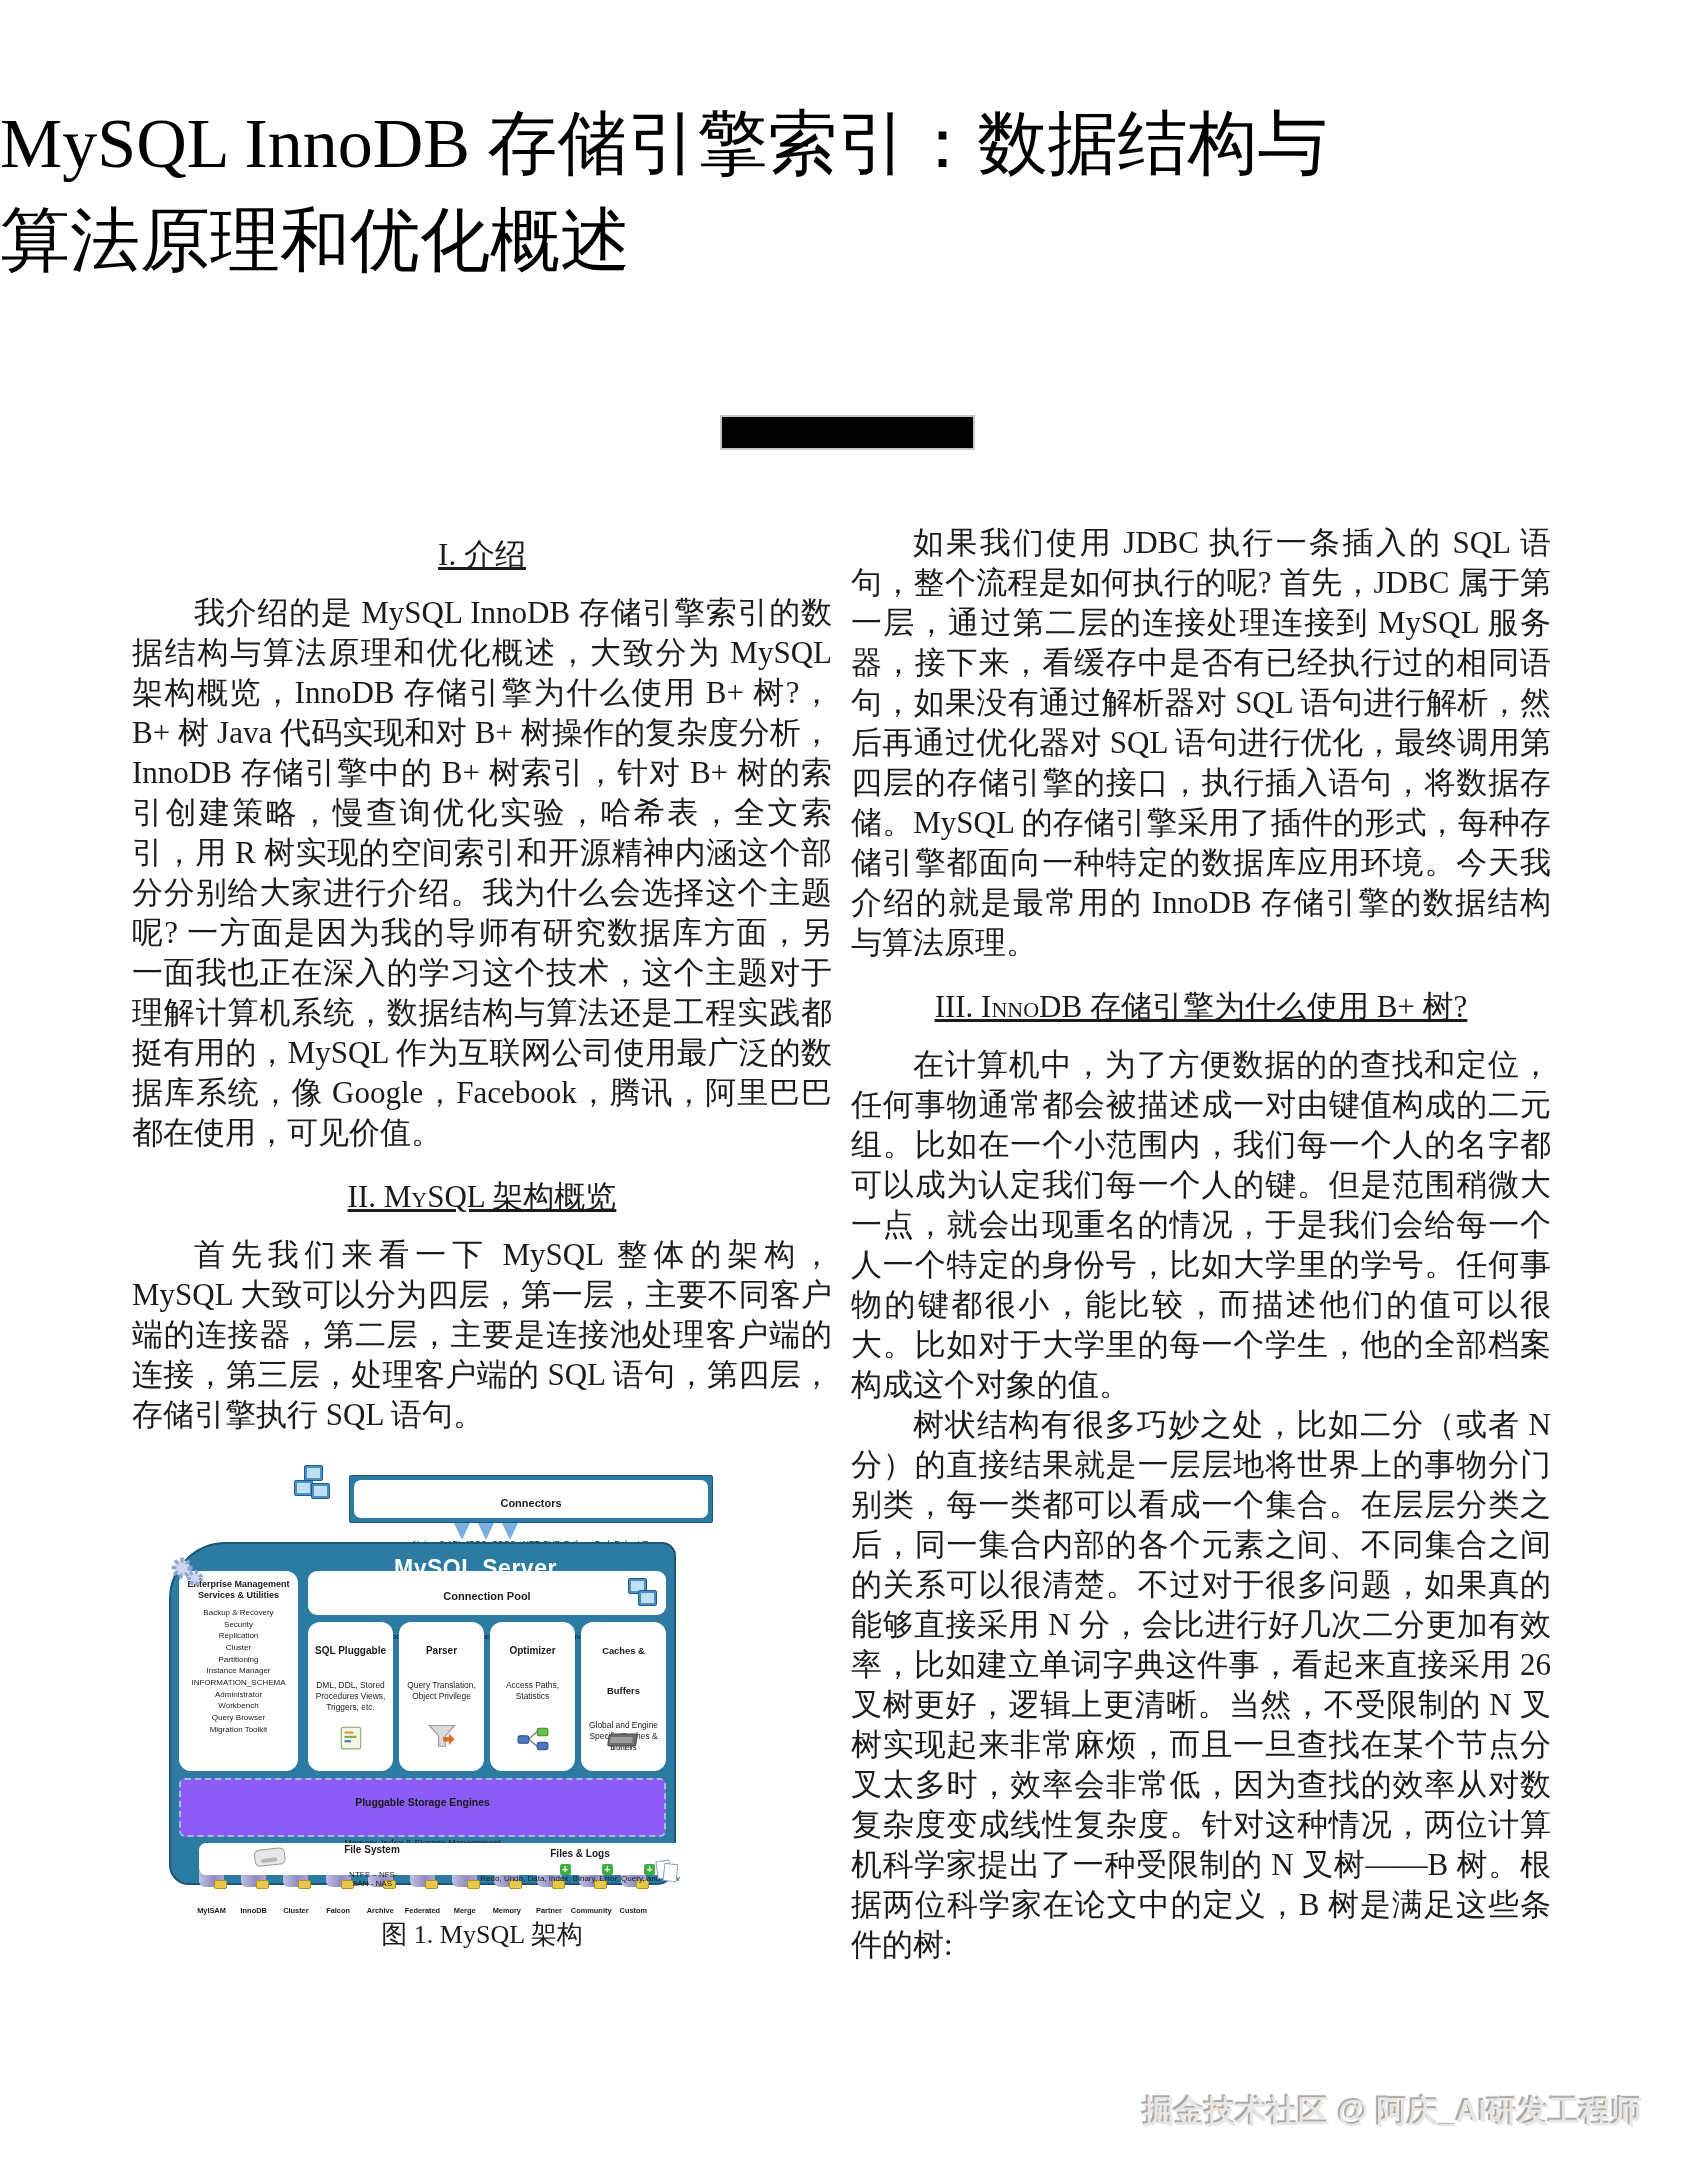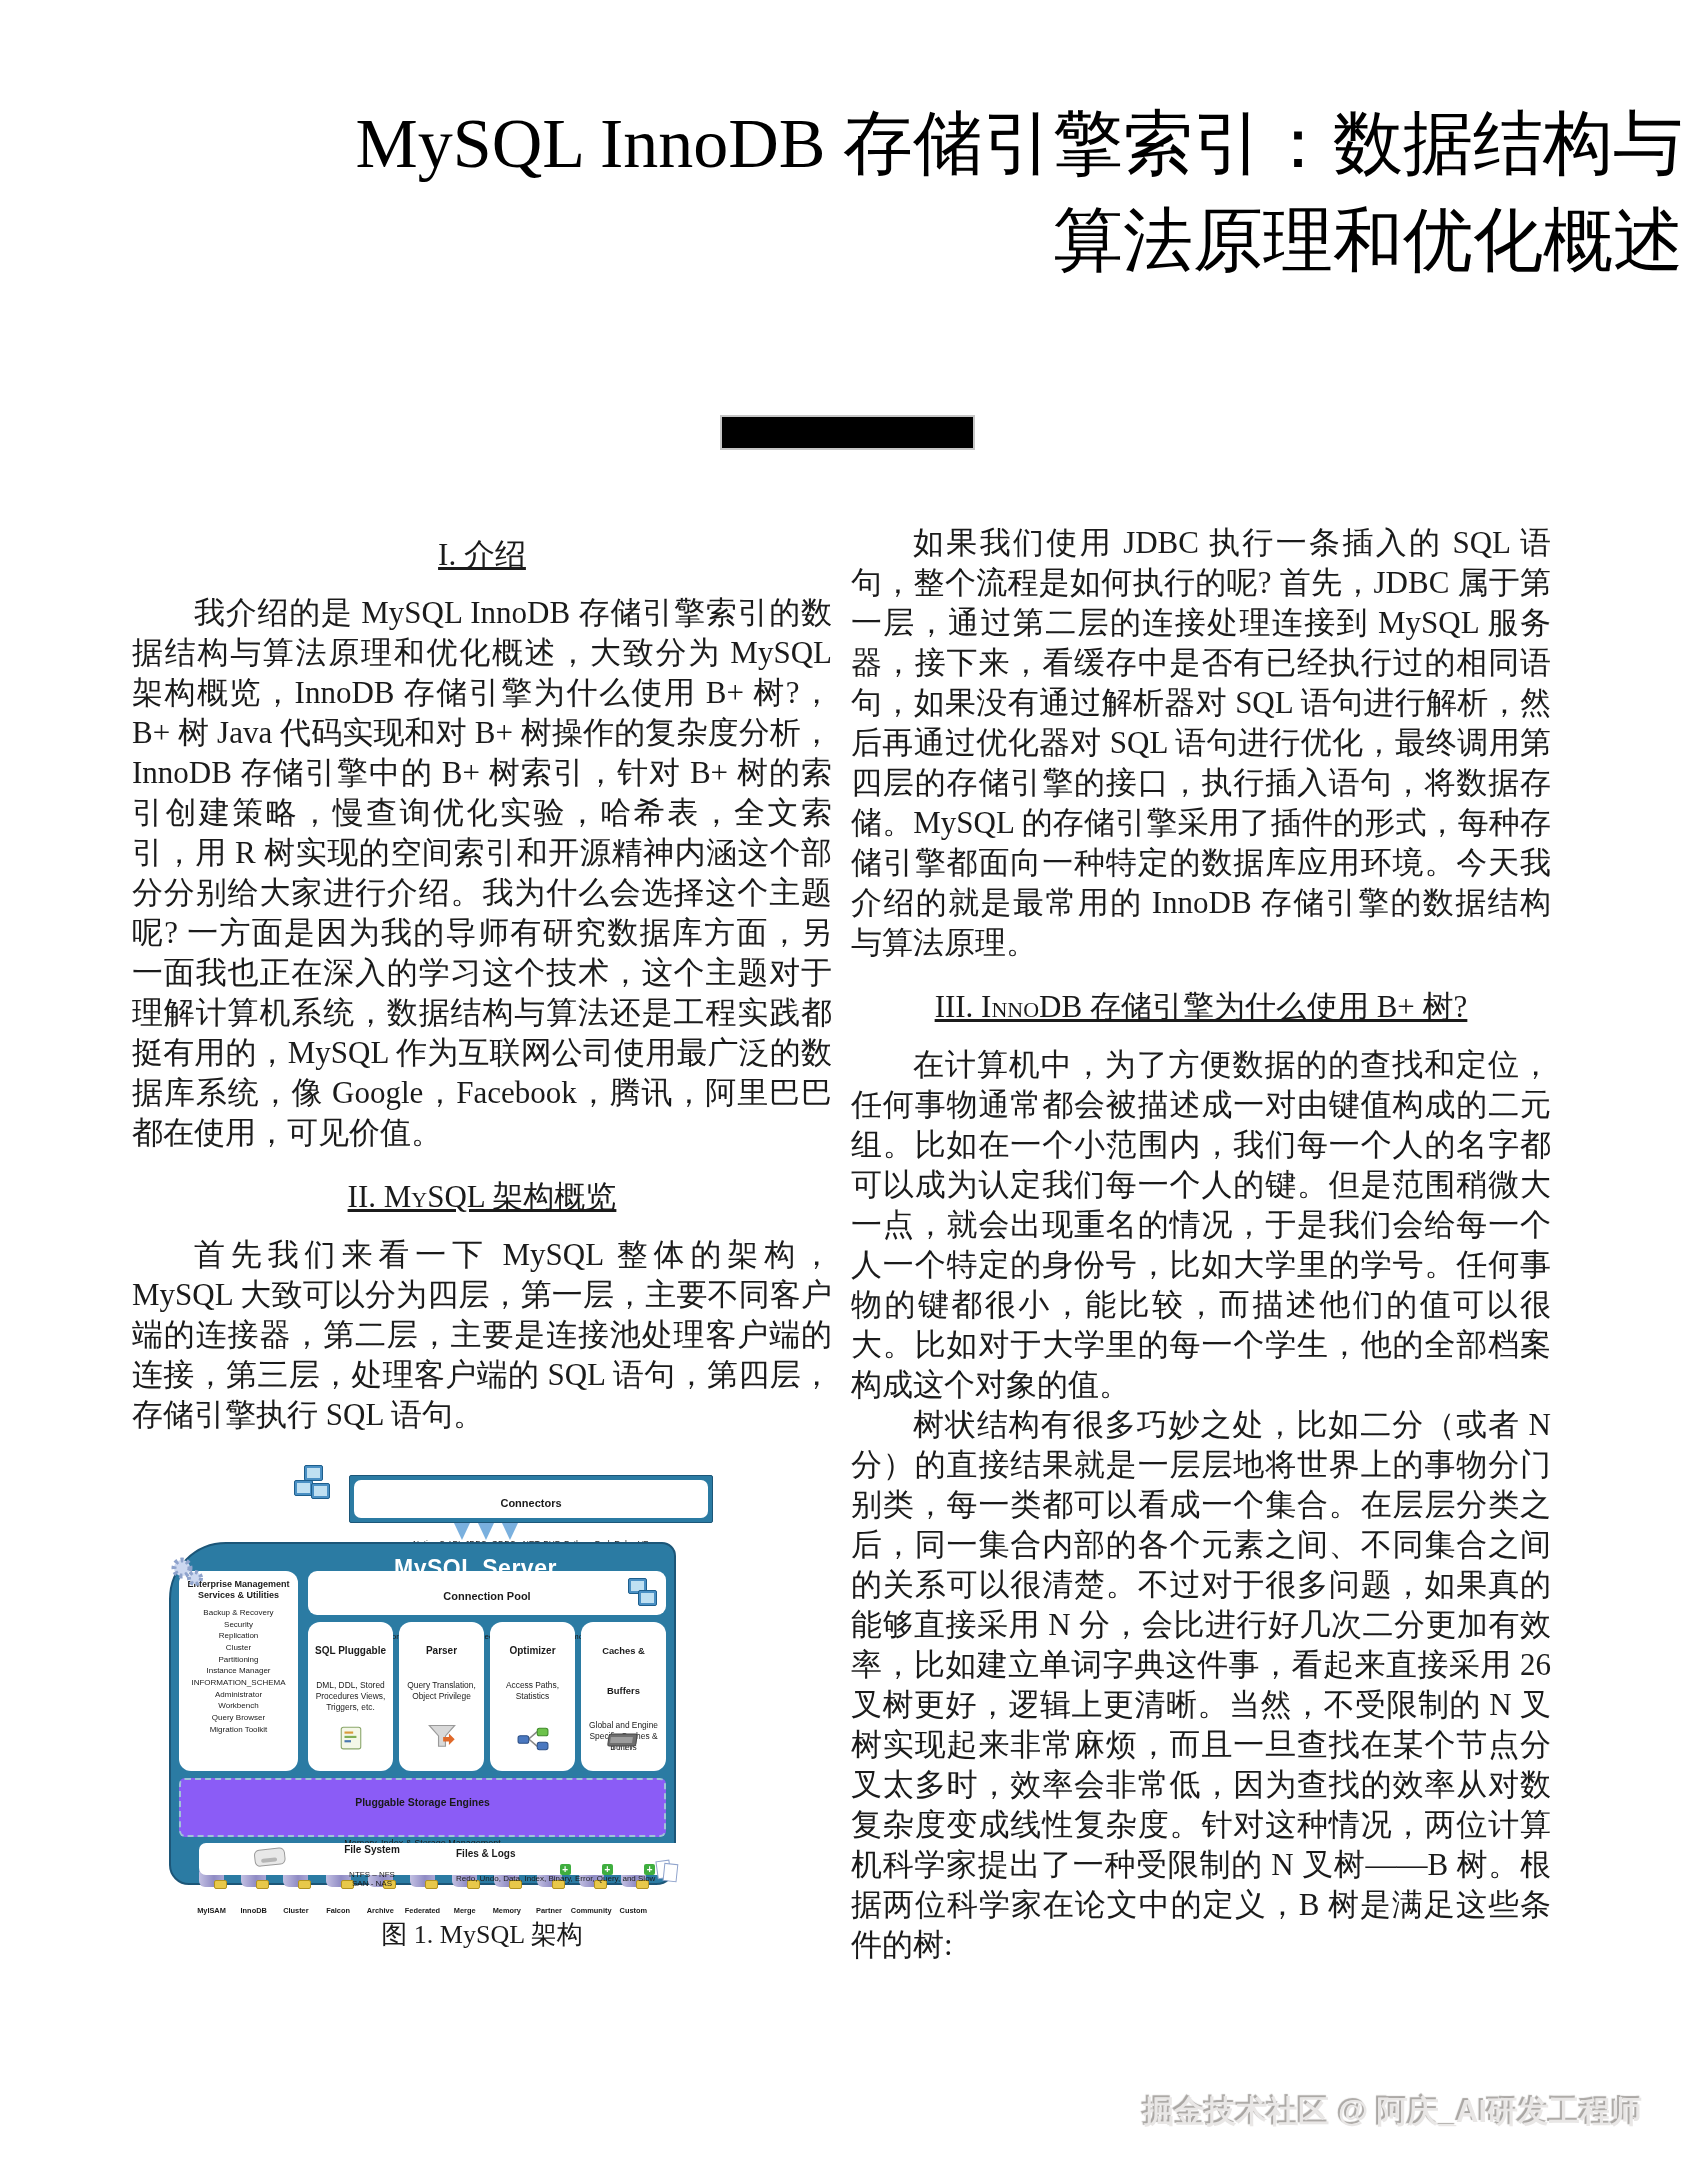--- a/index.html
+++ b/index.html
@@ -1,20 +1,20 @@
 <!DOCTYPE html>
 <html><head>
 <meta charset="utf-8">
 <style>
   html,body{margin:0;padding:0;background:#ffffff;}
   body{position:relative;width:1683px;height:2178px;overflow:hidden;
        font-family:"Liberation Serif","DejaVu Serif",serif;color:#1b1b1b;}
 
   
-  .title{position:absolute;left:0;right:0;top:95px;text-align:right;
+  .title{position:absolute;left:0;right:0;top:95px;text-align:left;
          font-size:70px;line-height:97px;font-weight:400;color:#000;}
 
   
   .redaction{position:absolute;left:720px;top:415px;width:255px;height:35px;
              background:#000;border:2px solid #c6c6c6;box-sizing:border-box;}
 
   
   .col{position:absolute;top:523px;width:700px;font-size:31px;line-height:40px;
        text-align:justify;}
   .col-left{left:132px;}
@@ -95,21 +95,21 @@
   .plus{display:none;}
   .has-badge .plus{display:block;position:absolute;top:-6px;right:-1px;width:11px;height:11px;
        background:#3fae3f;color:#fff;border-radius:2px;font-size:10px;line-height:11px;
        font-weight:bold;text-align:center;z-index:2;}
   .has-badge .plus::before{content:"+";}
 
   .fsbar{position:absolute;left:30px;top:374px;width:467px;height:32px;background:#fff;
          border-radius:7px;display:flex;align-items:center;padding-left:43px;}
   .fs-disk{margin-left:12px;transform:rotate(-6deg);}
   .fs-col{width:168px;text-align:center;}
-  .fl-col{width:248px;}
+  .fl-col{width:248px;text-align:center;}
   .fsbar .t{font-size:10px;font-weight:bold;}
   .fsbar .s{font-size:8px;line-height:9.4px;}
   .fig-pages{position:absolute;right:-4px;bottom:-8px;z-index:3;}
 
   
   .watermark{position:absolute;right:41px;top:2091px;
              font-family:"Liberation Sans","DejaVu Sans",sans-serif;
              font-size:31px;font-weight:bold;color:#e9e7e6;
              text-shadow:-2px -2px 1px #a9a6a3,1px 1px 0 #ffffff;}
 </style>

